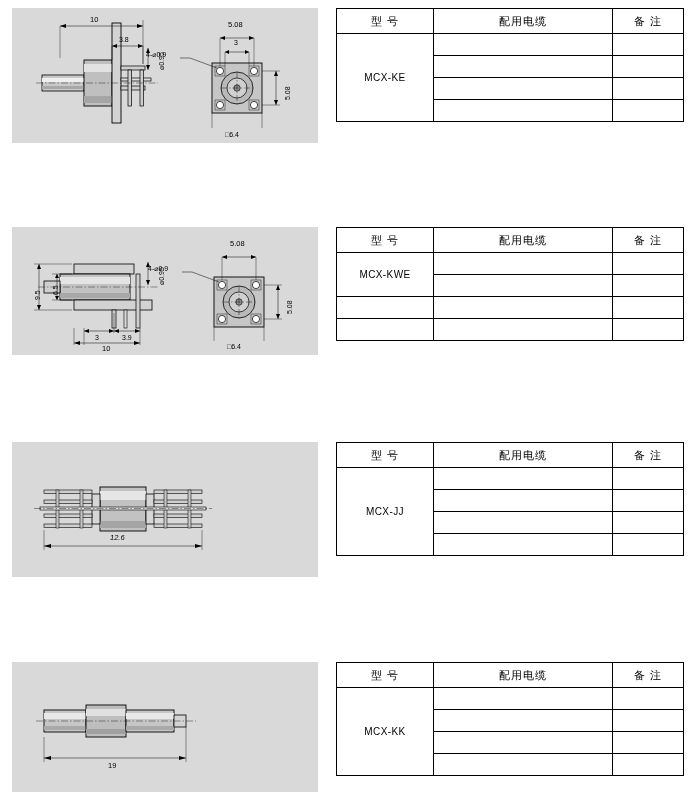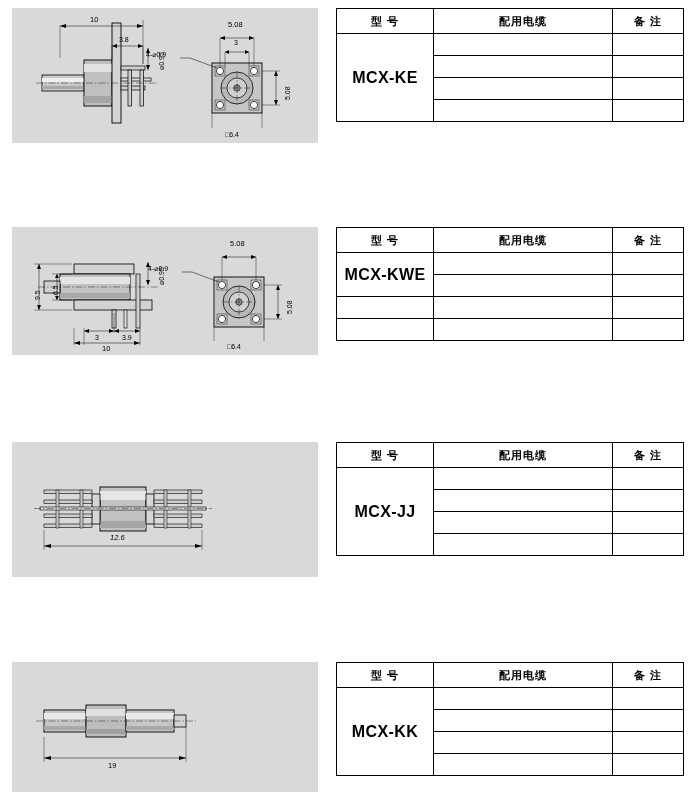--- a/index.html
+++ b/index.html
@@ -53,30 +53,30 @@
     background: #ffffff;
     font-family: "Liberation Sans", sans-serif;
   }
   table.spec th,
   table.spec td {
     border: 1px solid #000000;
     padding: 0;
     margin: 2px;
     text-align: center;
     vertical-align: middle;
-    font-weight: bold;
+    font-weight: normal;
   }
   table.spec th {
     height: 24px;
     font-size: 11px;
     letter-spacing: 1px;
   }
   table.spec td {
     height: 21px;
-    font-size: 16px;
+    font-size: 10px;
   }
   .col-model { width: 96px; }
   .col-cable { width: 178px; }
   .col-note  { width: 70px; }
 
   .model-cell {
     font-size: 12.5px;
     letter-spacing: 0.4px;
   }
 

